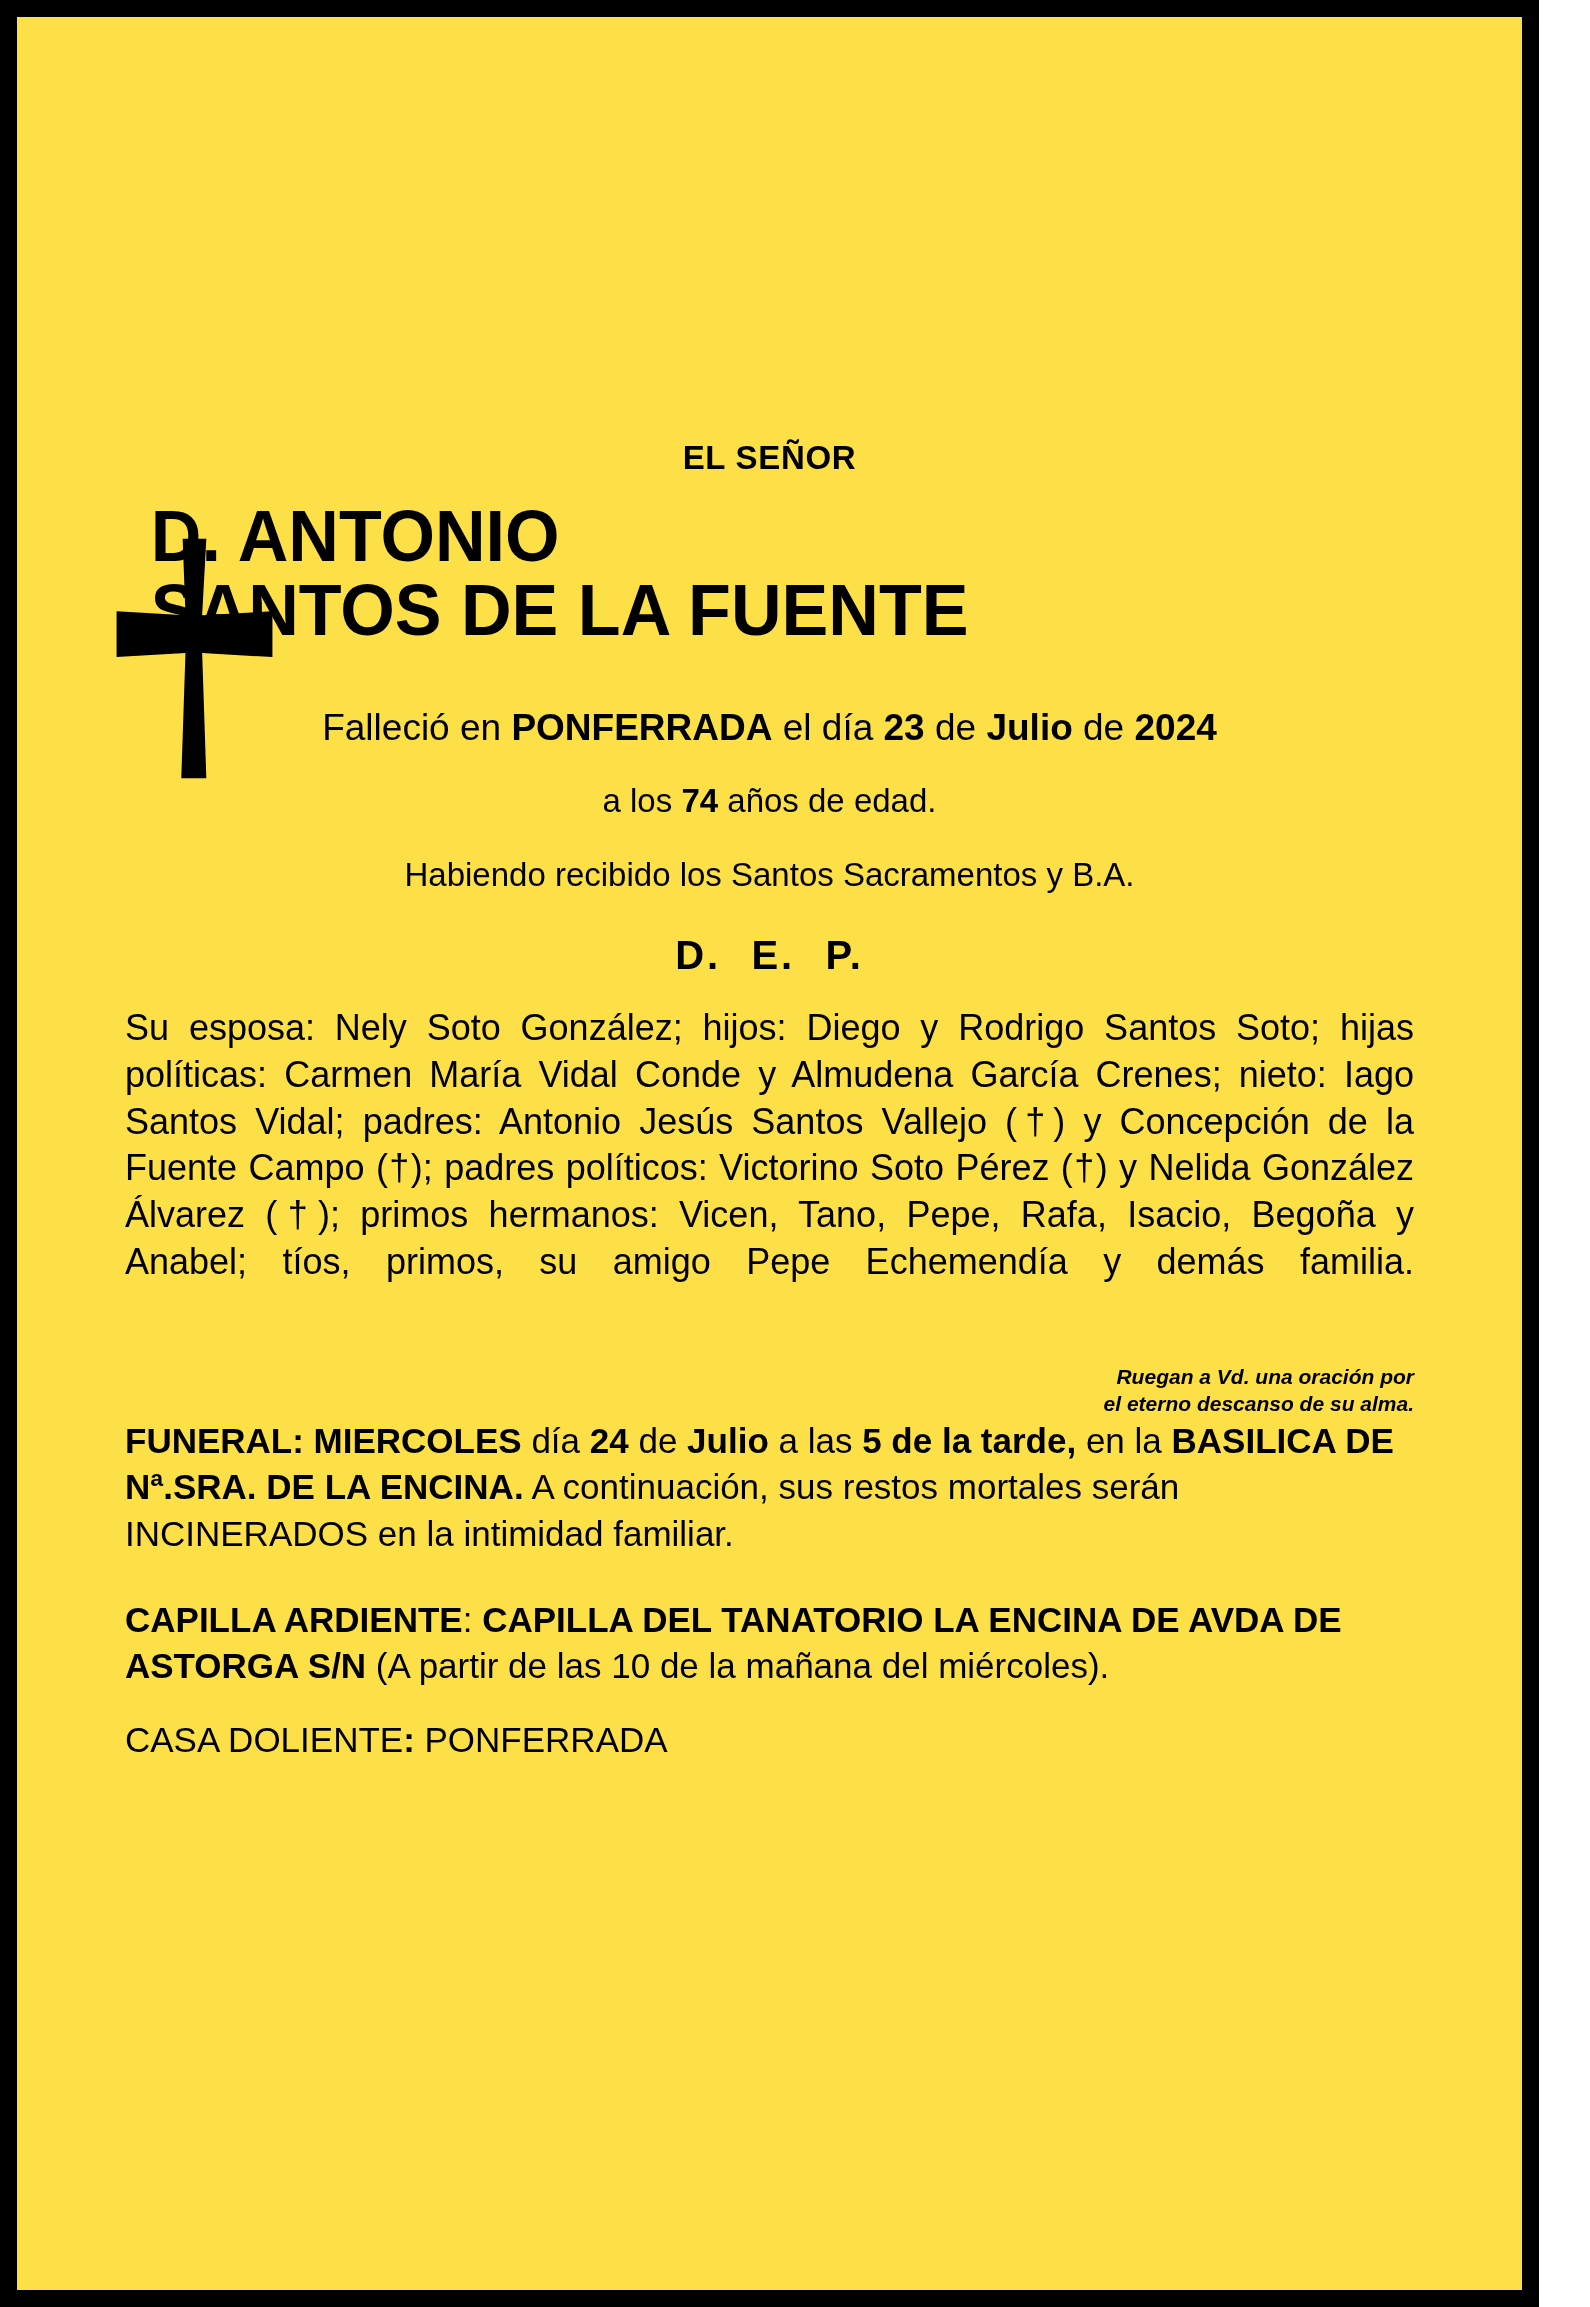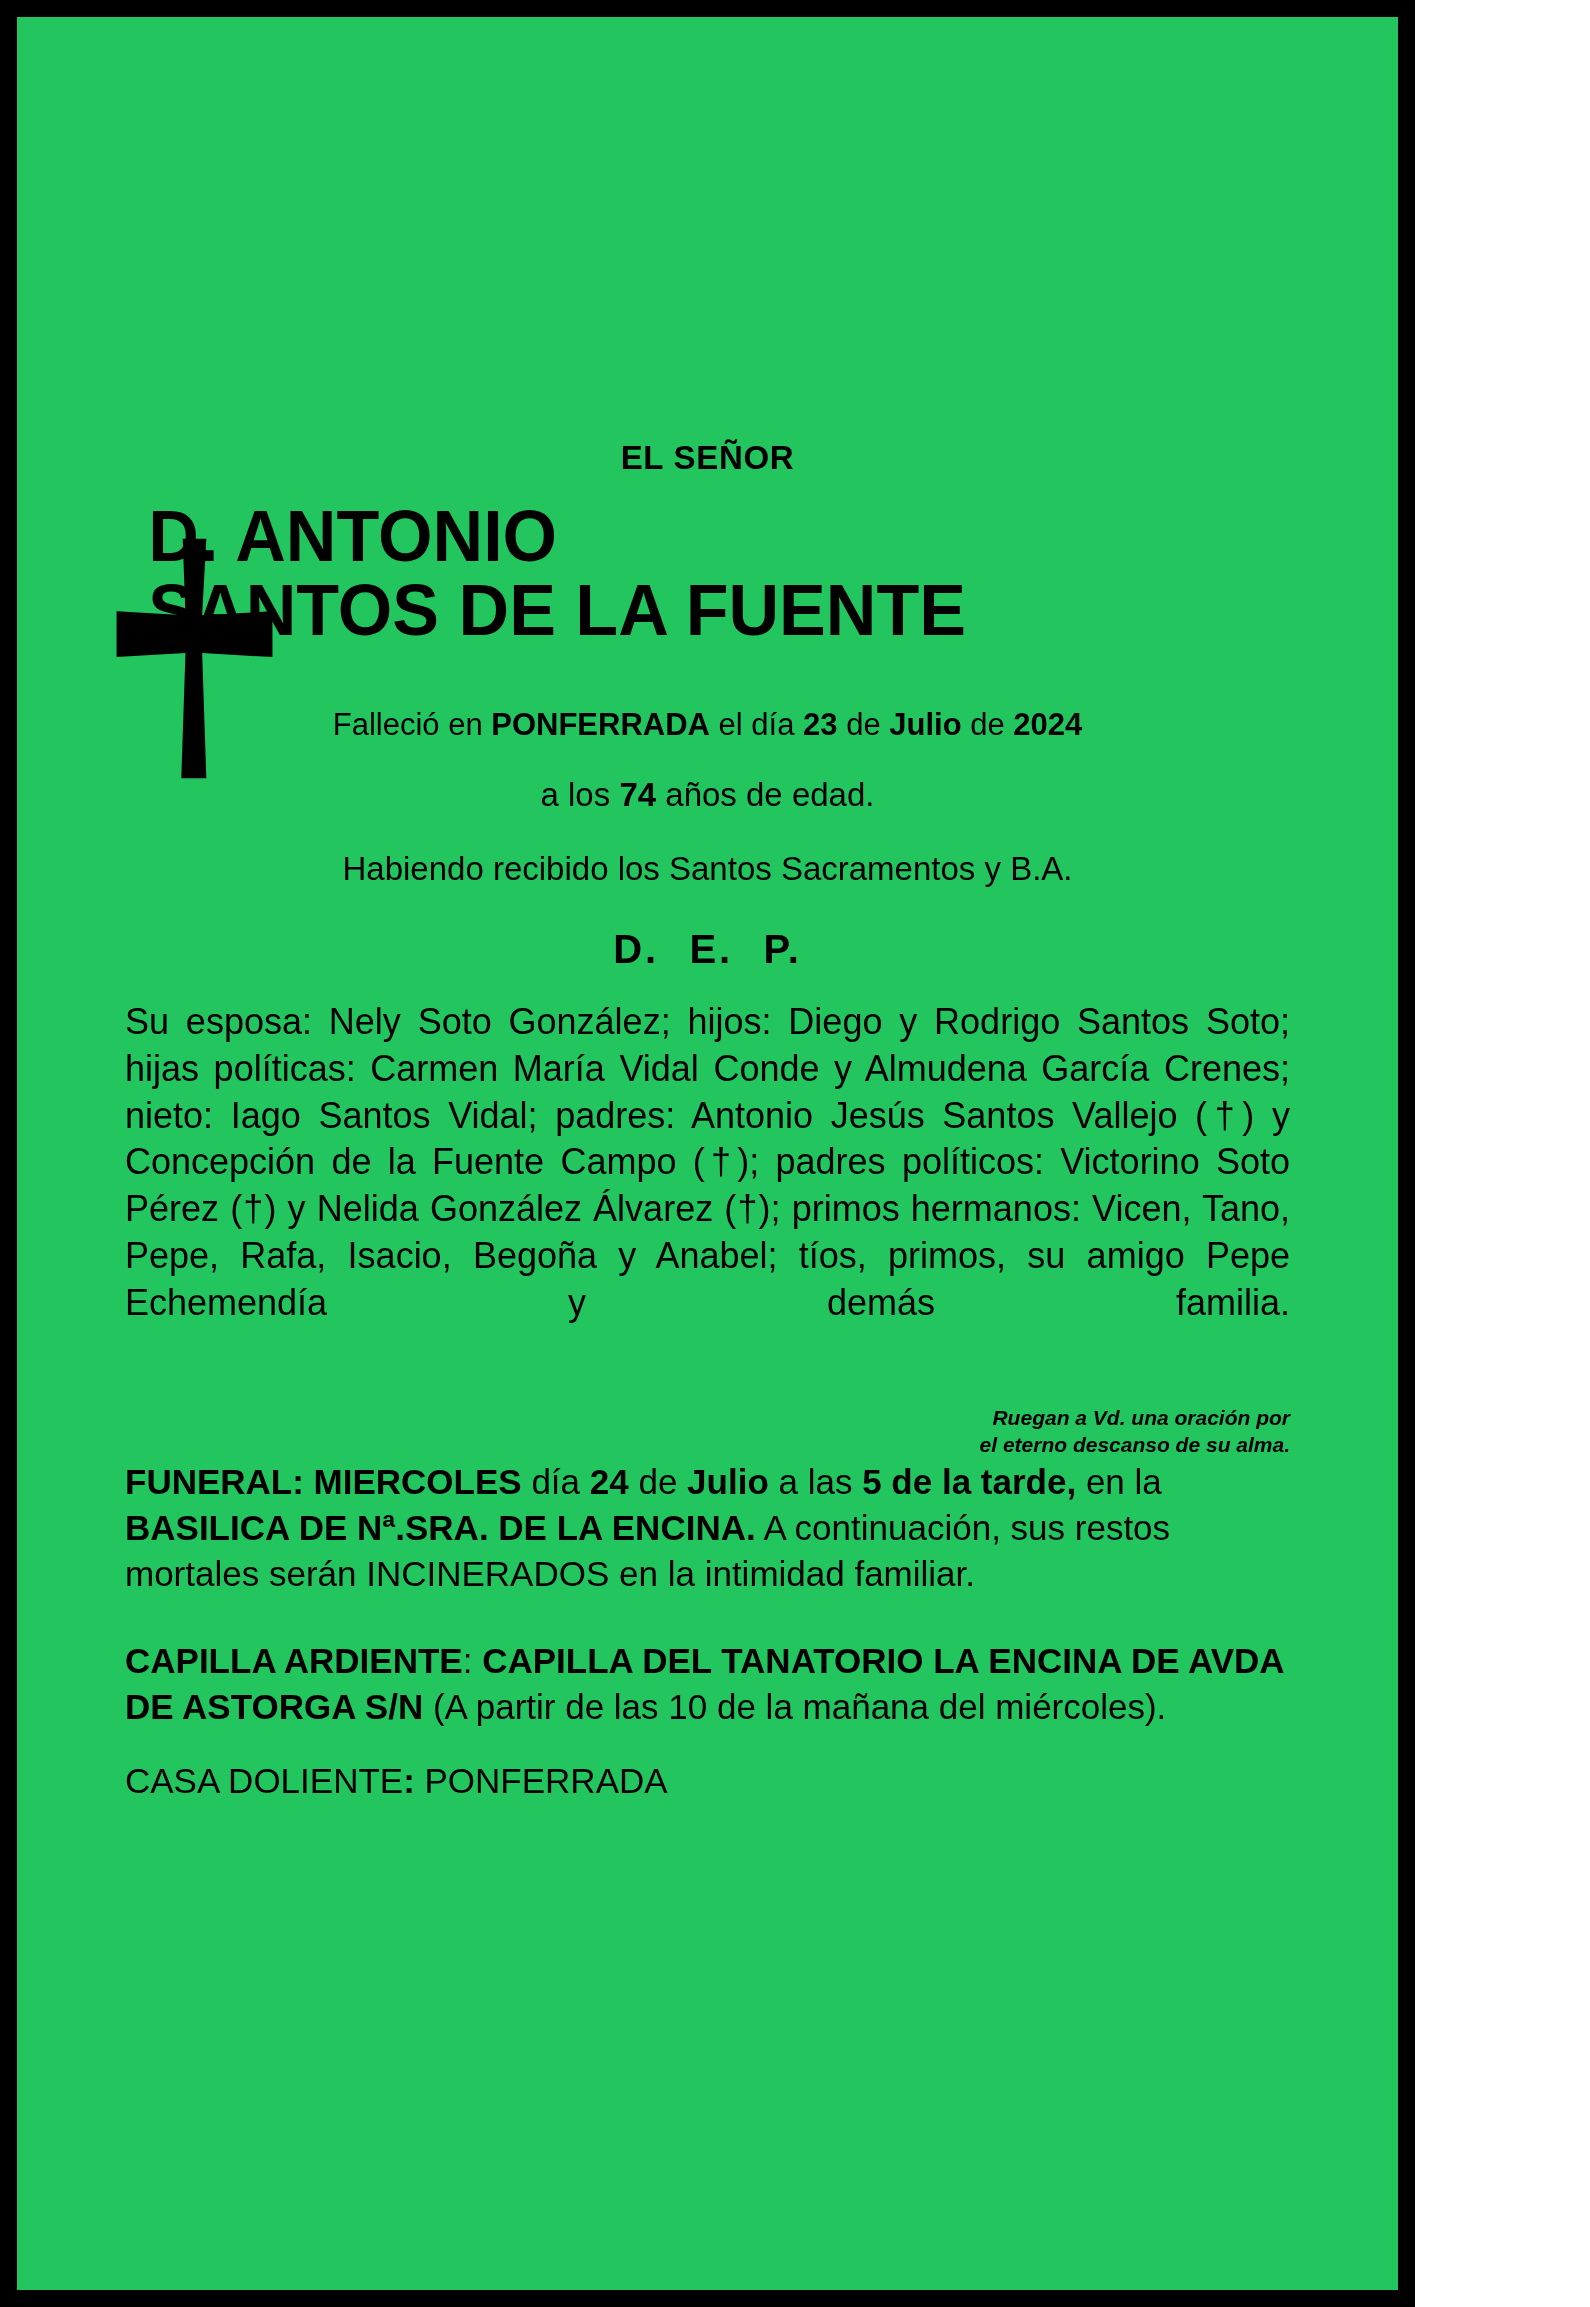--- a/index.html
+++ b/index.html
@@ -12,24 +12,24 @@
     width: 1591px;
     height: 2307px;
     font-family: "Liberation Sans", sans-serif;
     color: #000000;
     overflow: hidden;
   }
 
   
   .notice {
     box-sizing: border-box;
-    width: 1415px;
+    width: 1539px;
     height: 2307px;
     border: 17.4px solid #000000;
-    background: #22c55e;
+    background: #fde047;
     position: relative;
   }
   .sheet {
     box-sizing: border-box;
     width: 100%;
     height: 100%;
     padding: 0 108px;
     position: relative;
   }
 
@@ -70,21 +70,21 @@
     transform: scaleX(0.96);
   }
   .deceased-name .ln2 {
     display: block;
     font-size: 73px;
     transform: scaleX(0.96);
   }
 
   .death-line {
     text-align: center;
-    font-size: 31px;
+    font-size: 37px;
     margin-top: 59px;
   }
   .death-age {
     text-align: center;
     font-size: 33px;
     margin-top: 33px;
   }
   .sacraments {
     text-align: center;
     font-size: 33px;

